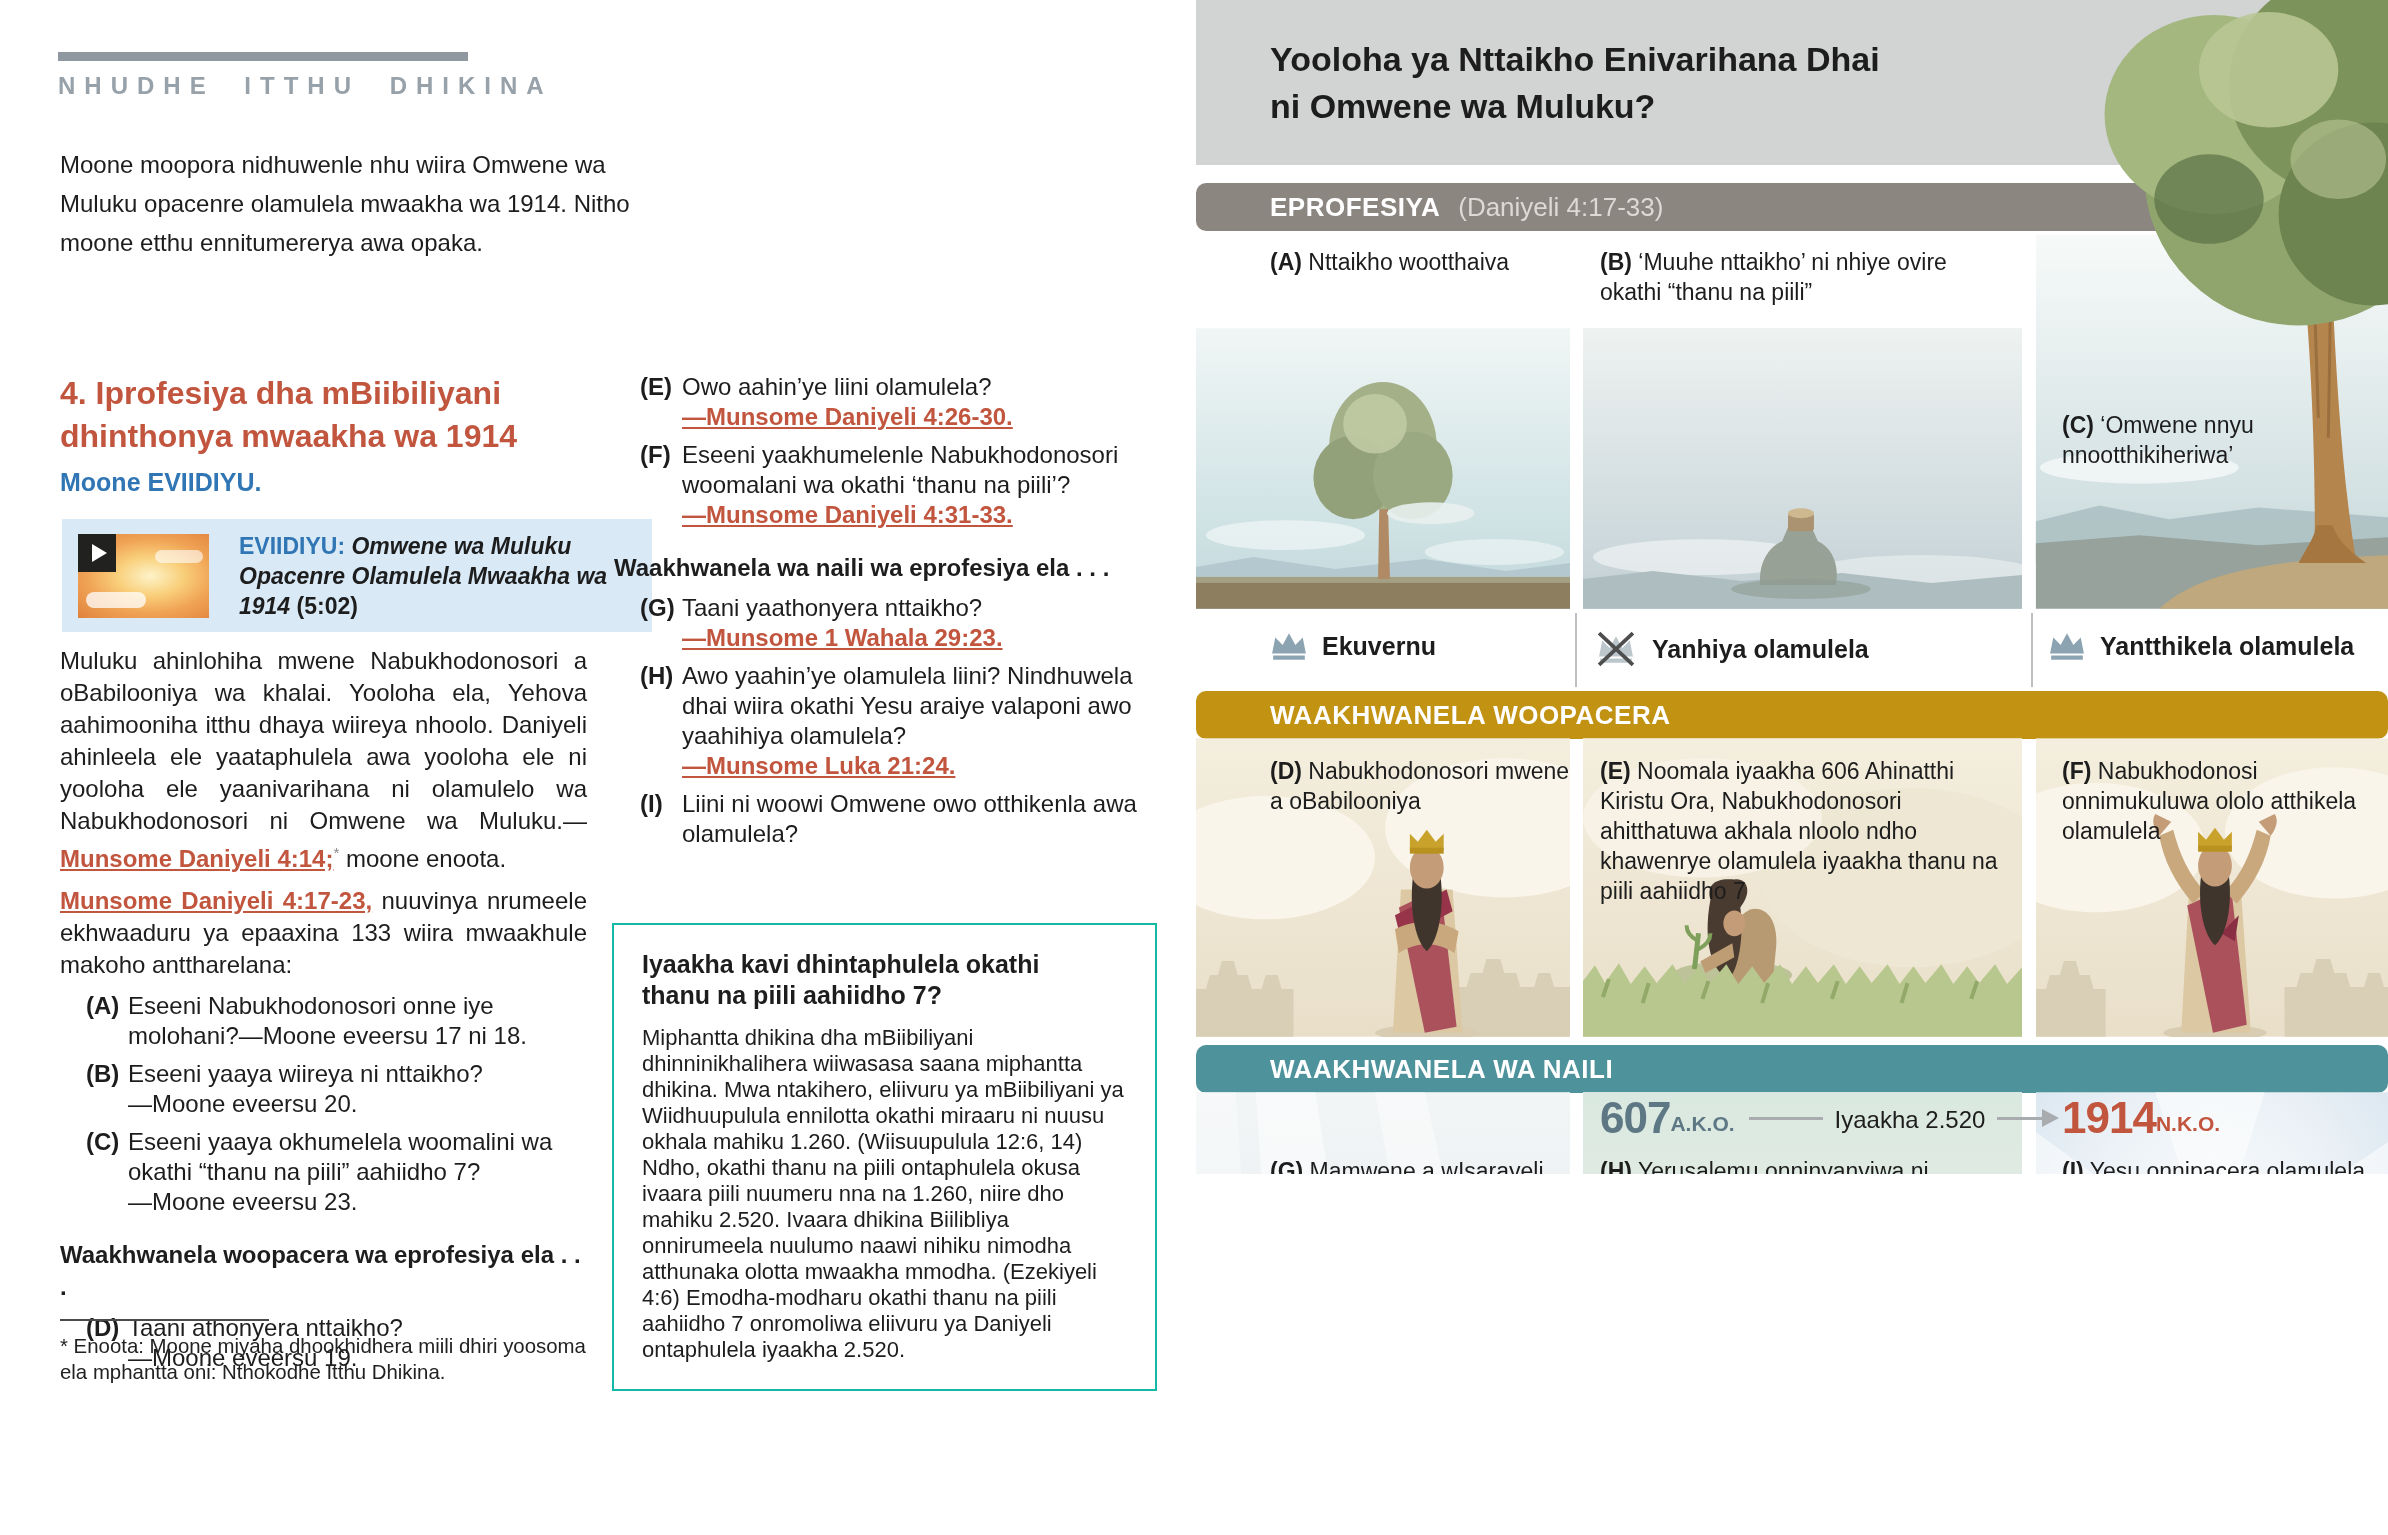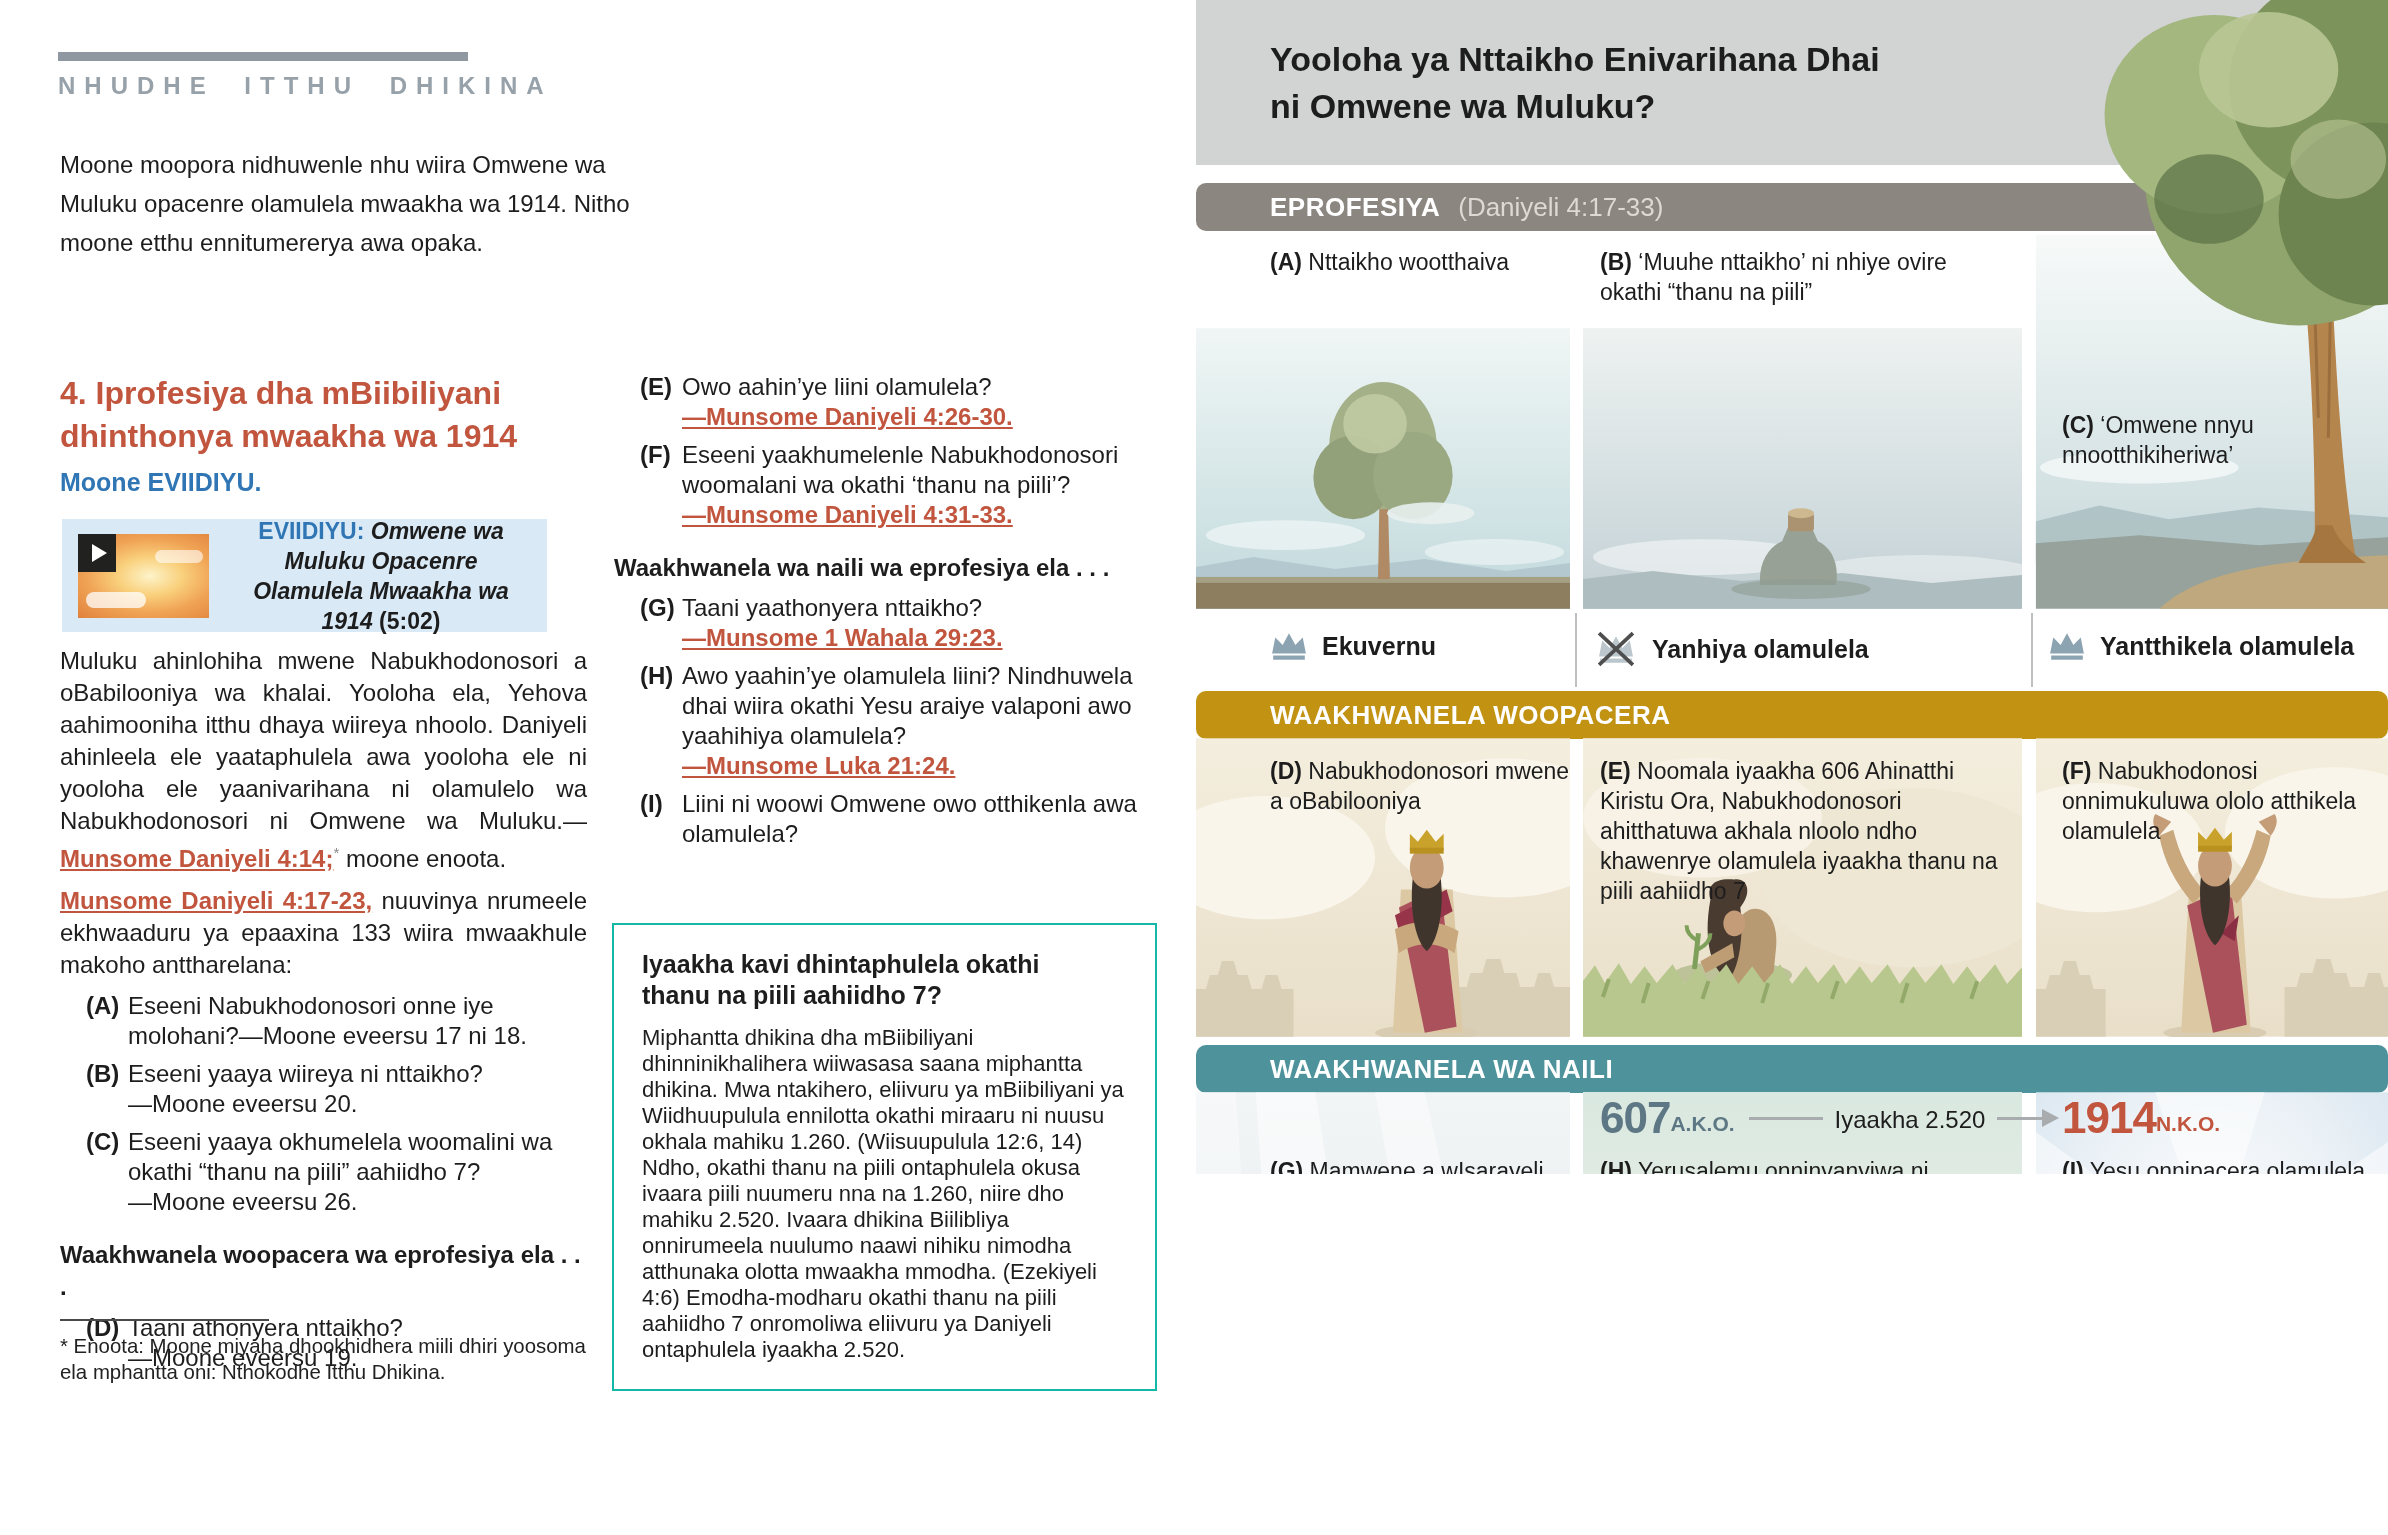--- a/index.html
+++ b/index.html
@@ -6,22 +6,22 @@
   .page{position:relative;width:2388px;height:1535px;background:#fff;overflow:hidden;
         font-family:"Liberation Sans",sans-serif;color:#1d1d1d;}
   
   .kicker-rule{position:absolute;left:58px;top:52px;width:410px;height:9px;background:#8f98a0;}
   .kicker{position:absolute;left:58px;top:72px;font-size:24px;font-weight:bold;
           letter-spacing:9px;word-spacing:14px;color:var(--kicker_gray,#97a1a9);}
   .intro{position:absolute;left:60px;top:145px;width:607px;font-size:24px;line-height:39px;margin:0;}
   .section-title{position:absolute;left:60px;top:372px;width:498px;font-size:32px;line-height:43px;
           font-weight:bold;color:var(--accent_red,#c1553e);margin:0;}
   .see-video{position:absolute;left:60px;top:468px;font-size:25px;font-weight:bold;color:var(--link_blue,#3076b5);}
-  .video-box{position:absolute;left:62px;top:519px;width:485px;height:113px;background:var(--video_box_blue,#d9e9f6);
-          display:flex;align-items:center;gap:22px;padding:0 16px;box-sizing:border-box;text-align:center;}
+  .video-box{position:absolute;left:62px;top:519px;width:590px;height:113px;background:var(--video_box_blue,#d9e9f6);
+          display:flex;align-items:center;gap:30px;padding:0 16px;box-sizing:border-box;}
   .thumb{position:relative;width:131px;height:84px;flex:none;
           background:radial-gradient(ellipse at 55% 50%, #fdf3c9 0%, #f9d07c 32%, #f0a355 62%, #e0813c 100%);}
   .cloud1{position:absolute;left:8px;bottom:10px;width:60px;height:16px;border-radius:10px;background:#fff;opacity:.75;}
   .cloud2{position:absolute;right:6px;top:16px;width:48px;height:13px;border-radius:8px;background:#fff;opacity:.6;}
   .play{position:absolute;left:0;top:0;width:38px;height:38px;background:#21211f;display:flex;align-items:center;justify-content:center;}
   .play-tri{width:0;height:0;border-left:15px solid #fff;border-top:9px solid transparent;border-bottom:9px solid transparent;margin-left:4px;}
   .video-text{font-size:23px;line-height:30px;}
   .vlabel{color:var(--link_blue,#3076b5);font-weight:bold;}
   .vtitle{font-style:italic;font-weight:600;}
   .vdur{font-weight:bold;}
@@ -122,21 +122,21 @@
       <span>Eseeni Nabukhodonosori onne iye molohani?—Moone eveersu 17 ni 18.</span>
     </div>
     <div class="q-item">
       <span class="q-label">(B)</span>
       <span>Eseeni yaaya wiireya ni nttaikho?</span>
       <div class="q-ref">—Moone eveersu 20.</div>
     </div>
     <div class="q-item">
       <span class="q-label">(C)</span>
       <span>Eseeni yaaya okhumelela woomalini wa okathi “thanu na piili” aahiidho 7?</span>
-      <div class="q-ref">—Moone eveersu 26.</div>
+      <div class="q-ref">—Moone eveersu 23.</div>
     </div>
 
     <div class="subhead">Waakhwanela woopacera wa eprofesiya ela . . .</div>
 
     <div class="q-item">
       <span class="q-label">(D)</span>
       <span>Taani athonyera nttaikho?</span>
       <div class="q-ref">—Moone eveersu 19.</div>
     </div>
   </div>

